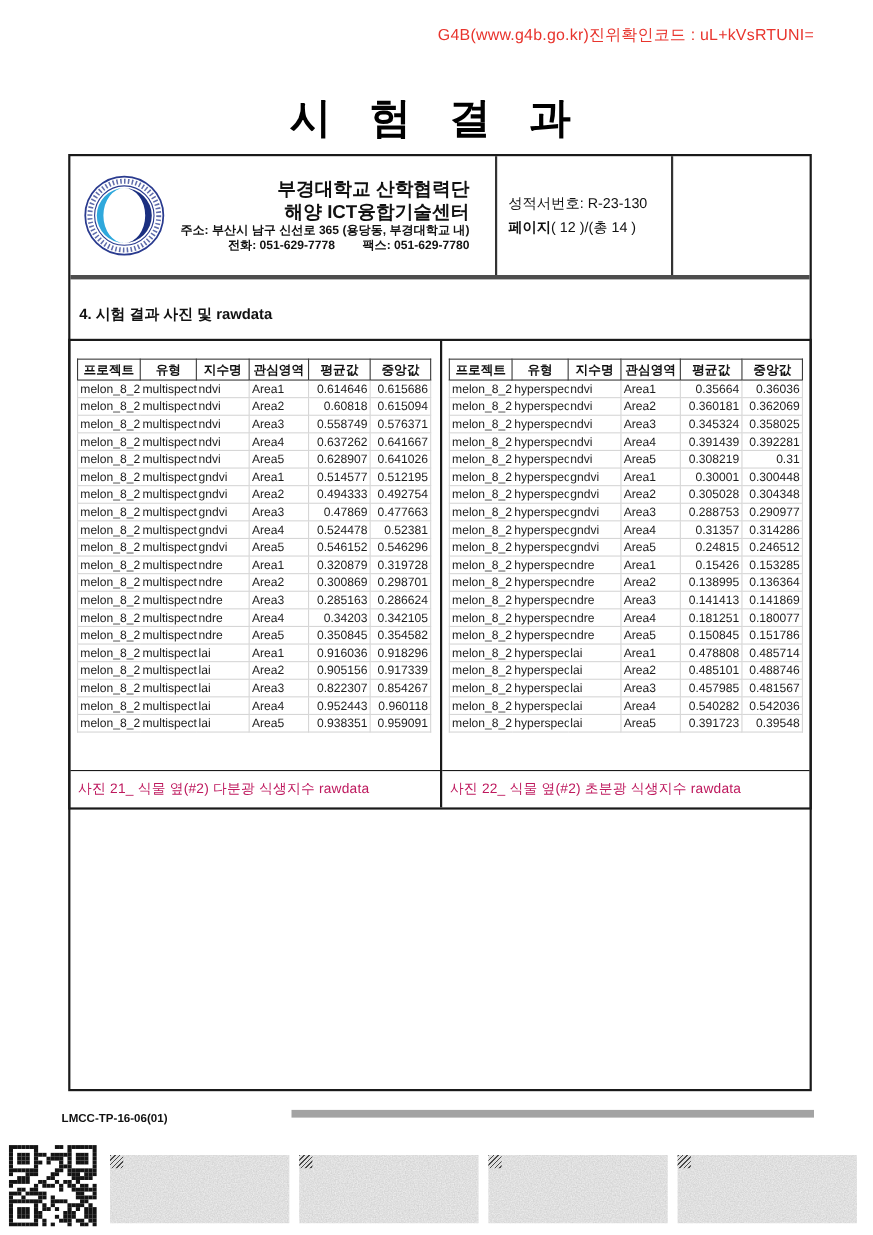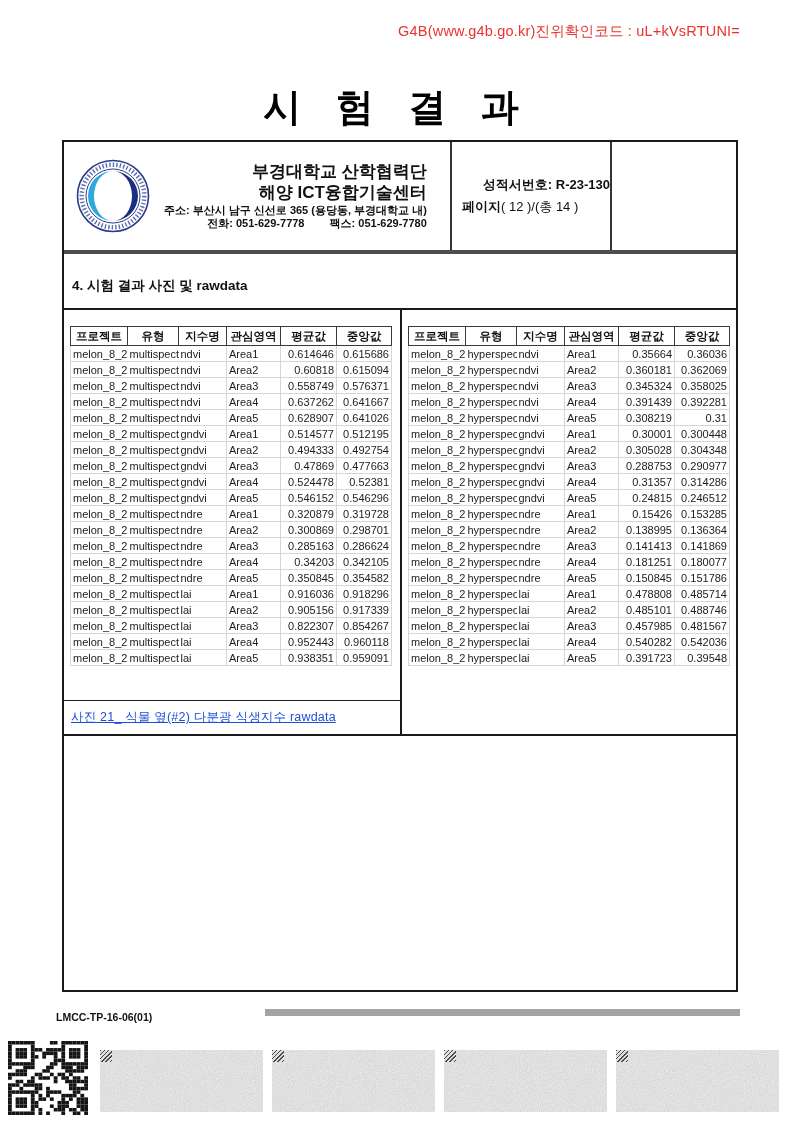--- a/index.html
+++ b/index.html
@@ -24,38 +24,38 @@
   .letterhead { display:flex; height:112px; border-bottom:4px solid #4d4d4d; }
   .lh-left { width:388px; border-right:2px solid #333; display:flex; align-items:center; padding-left:12px; }
   .lh-mid  { width:160px; border-right:2px solid #333; display:flex; flex-direction:column; justify-content:center; padding-left:10px; gap:4px; }
   .lh-right{ flex:1; }
   .logo { width:74px; height:74px; flex:0 0 74px; }
   .org-block { margin-left:10px; line-height:1.25;text-align:right; }
   .org-kr { font-size:17px; font-weight:bold; color:#111; }
   .org-en { font-size:11.5px; color:#3a3a3a; letter-spacing:.4px; margin:1px 0 2px 4px; }
   .org-addr, .org-tel { font-size:11px; font-weight:bold; color:#111; margin-left:4px; }
   .org-tel .fax { margin-left:22px; }
-  .report-line { font-size:13px; font-weight:bold;text-align:right; }
+  .report-line { font-size:13px; font-weight:normal; }
   .page-line { font-size:13px; }
   .page-line .lbl { font-weight:bold; }
   
   .section-title { position:absolute; top:135px; left:8px; font-size:13.5px; font-weight:bold; }
   
   .tables-box {
     position:absolute; top:166px; left:-2px; width:676px; height:428px;
     border-top:2px solid #1a1a1a; border-bottom:2px solid #1a1a1a;
     border-left:2px solid #1a1a1a; border-right:2px solid #1a1a1a;
     display:flex;
   }
   .panel { width:50%; display:flex; flex-direction:column; }
   .panel + .panel { border-left:2px solid #1a1a1a; }
   .panel-table-area { height:390px; padding:16px 4px 0 6px; }
   .panel-caption {
     flex:1; border-top:1.5px solid #1a1a1a; display:flex; align-items:center;
-    padding-left:7px; font-size:12.5px; color:#1d4ed8; letter-spacing:.2px;text-decoration:underline;
+    padding-left:7px; font-size:12.5px; color:#be185d; letter-spacing:.2px;
   }
   table.raw { border-collapse:collapse; table-layout:fixed; width:321px; font-size:11px; }
   table.raw th {
     border:1px solid #3a3a3a; font-size:11.5px; font-weight:bold;
     height:19px; text-align:center; padding:0 1px; white-space:nowrap; overflow:hidden;
   }
   table.raw td {
     height:16px; padding:0 2px; white-space:nowrap; overflow:hidden;
     border-bottom:1px solid #d6d6d6; color:#1c1c1c;
   }
@@ -491,20 +491,21 @@
                   <td class="txt">melon_8_2</td>
                   <td class="txt">hyperspec</td>
                   <td class="txt">lai</td>
                   <td class="txt">Area5</td>
                   <td class="num">0.391723</td>
                   <td class="num">0.39548</td>
                 </tr>
               </tbody>
           </table>
         </div>
+        <div class="panel-caption">사진 22_ 식물 옆(#2) 초분광 식생지수 rawdata</div>
       </div>
 
     </div>
   </div>
 
   <div class="footer-bar"></div>
   <div class="doc-code">LMCC-TP-16-06(01)</div>
 
   <svg class="qr" viewBox="0 0 21 21" preserveAspectRatio="none">
       <rect width="21" height="21" fill="#fff"></rect>

